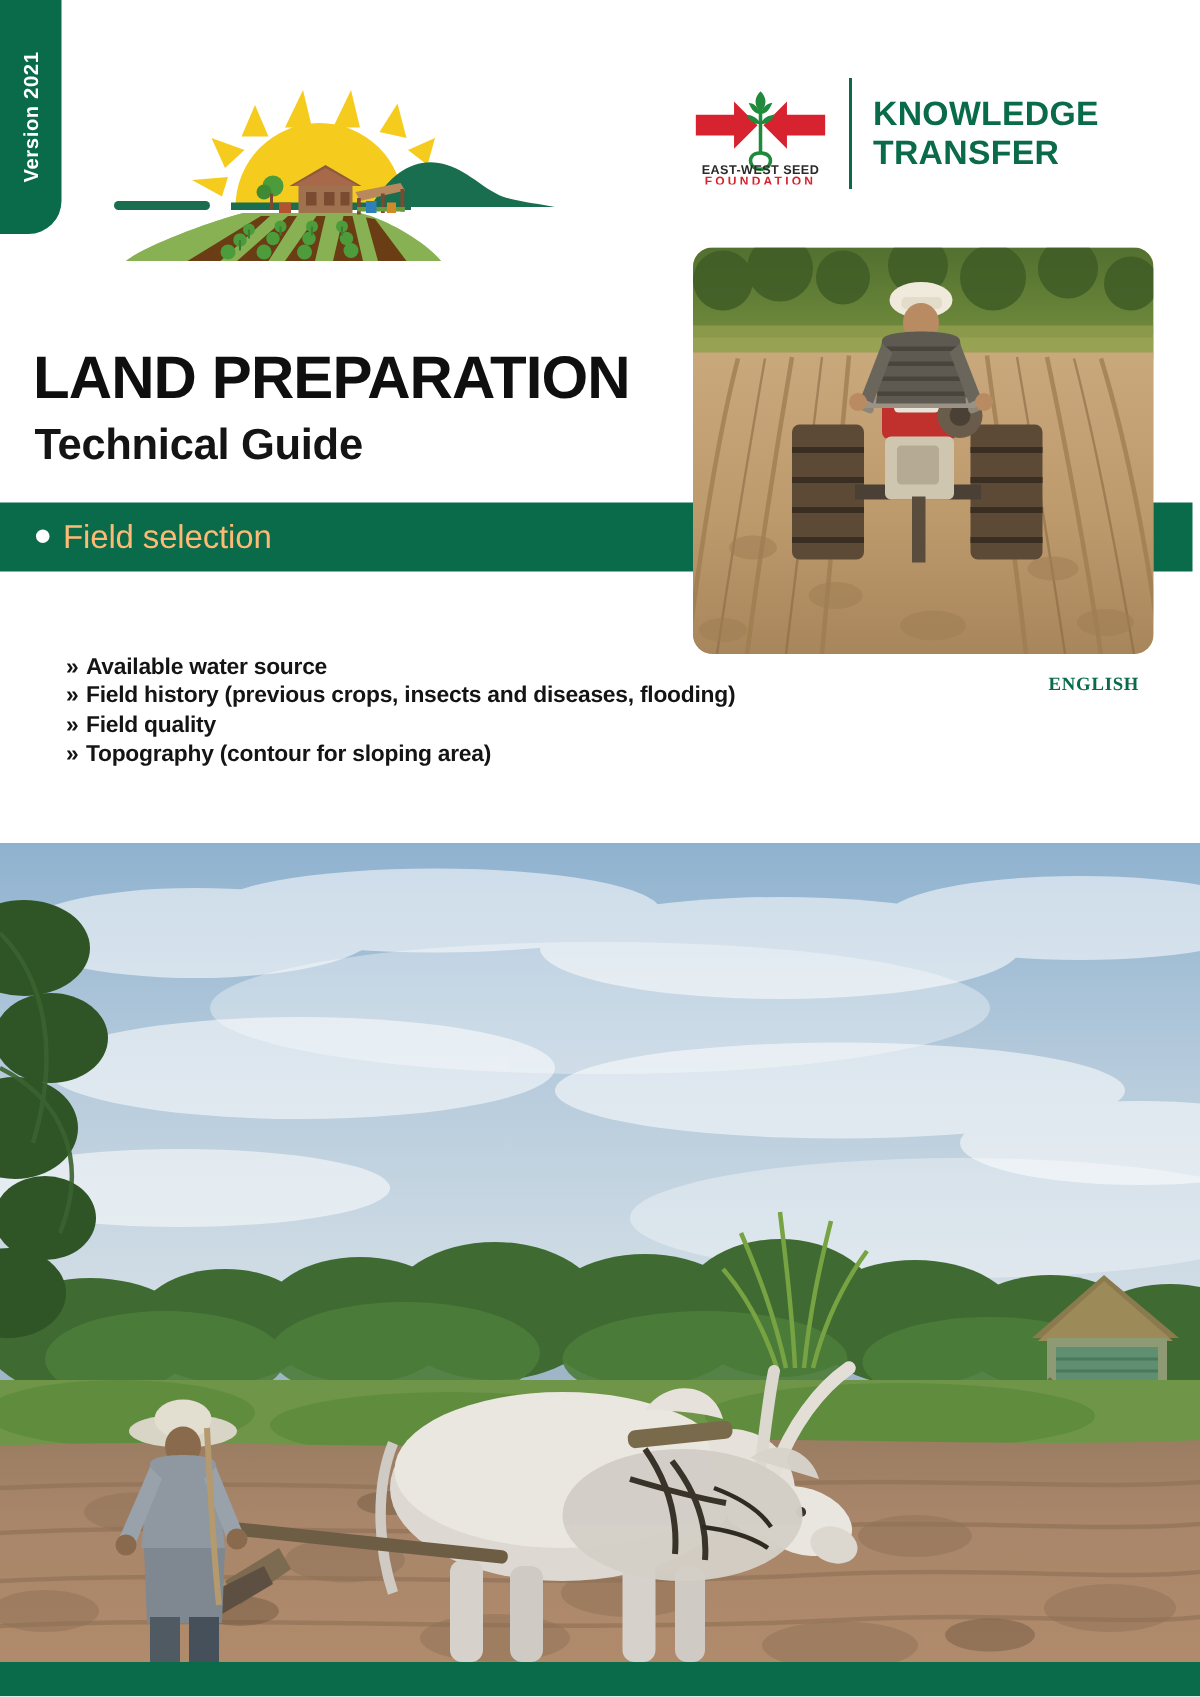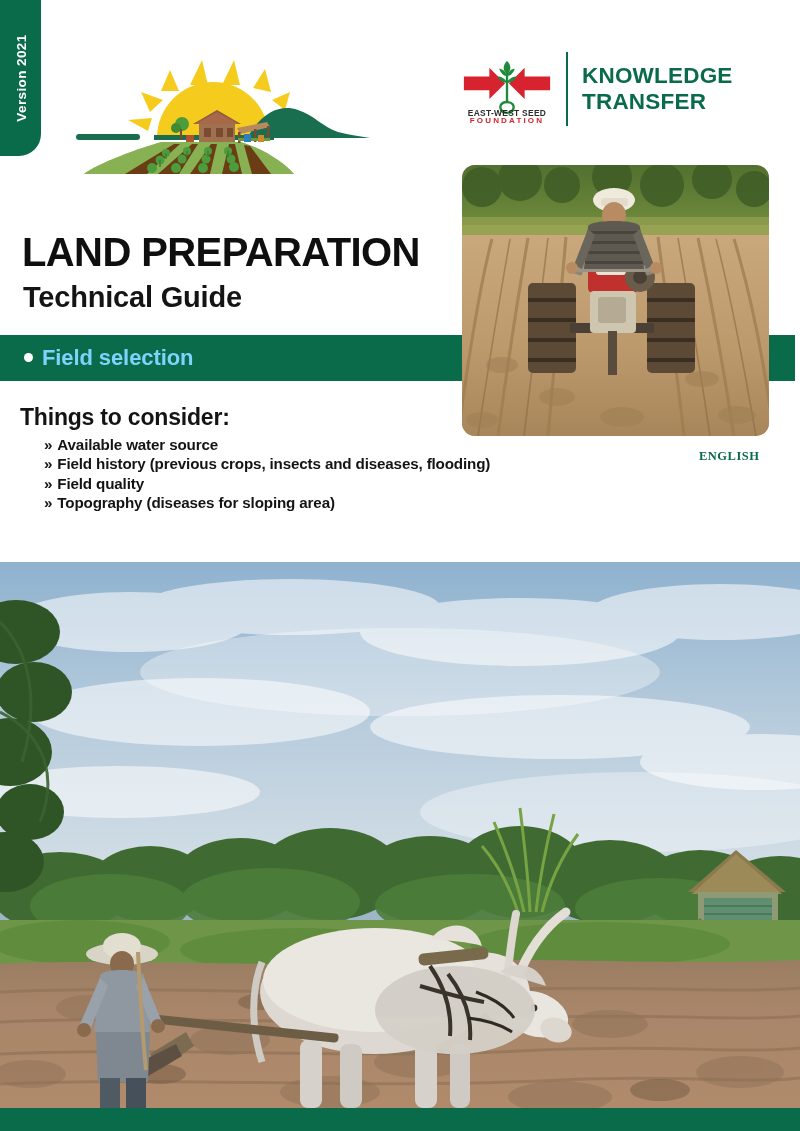--- a/index.html
+++ b/index.html
@@ -111,23 +111,23 @@
     position: absolute;
     left: 763px; top: 335px;
     width: 32px; height: 46px;
     background: #0a6b4b;
     z-index: 3;
   }
   .topic-label {
     position: absolute;
     left: 24px; top: 50%;
     transform: translateY(-50%);
-    color: #7dd3fc;
+    color: #fdba74;
     font-size: 22px;
-    font-weight: bold;
+    font-weight: normal;
     letter-spacing: -0.1px;
     white-space: nowrap;
   }
   .topic-bullet {
     display: inline-block;
     width: 9px; height: 9px;
     border-radius: 50%;
     background: #ffffff;
     margin-right: 9px;
     vertical-align: 3px;
@@ -430,33 +430,32 @@
   <div class="title-main">LAND PREPARATION</div>
   <div class="title-sub">Technical Guide</div>
 
   <div class="topic-band">
     <div class="topic-label">
       <span class="topic-bullet"></span><span>Field selection</span>
     </div>
   </div>
   <div class="topic-band-right"></div>
 
-  <div class="consider-head">Things to consider:</div>
   <div class="consider-list">
     <div class="consider-item">
       <span class="gmark">»</span><span>Available water source</span>
     </div>
     <div class="consider-item">
       <span class="gmark">»</span><span>Field history (previous crops, insects and diseases, flooding)</span>
     </div>
     <div class="consider-item">
       <span class="gmark">»</span><span>Field quality</span>
     </div>
     <div class="consider-item">
-      <span class="gmark">»</span><span>Topography (diseases for sloping area)</span>
+      <span class="gmark">»</span><span>Topography (contour for sloping area)</span>
     </div>
   </div>
 
   <div class="english-tag">ENGLISH</div>
 
   <div class="photo-plow">
     <svg viewBox="0 0 800 546" xmlns="http://www.w3.org/2000/svg" preserveAspectRatio="xMidYMid slice" aria-hidden="true">
       <defs>
         <linearGradient id="sky" x1="0" y1="0" x2="0" y2="1">
           <stop offset="0%" stop-color="#8fb2cf"></stop>

